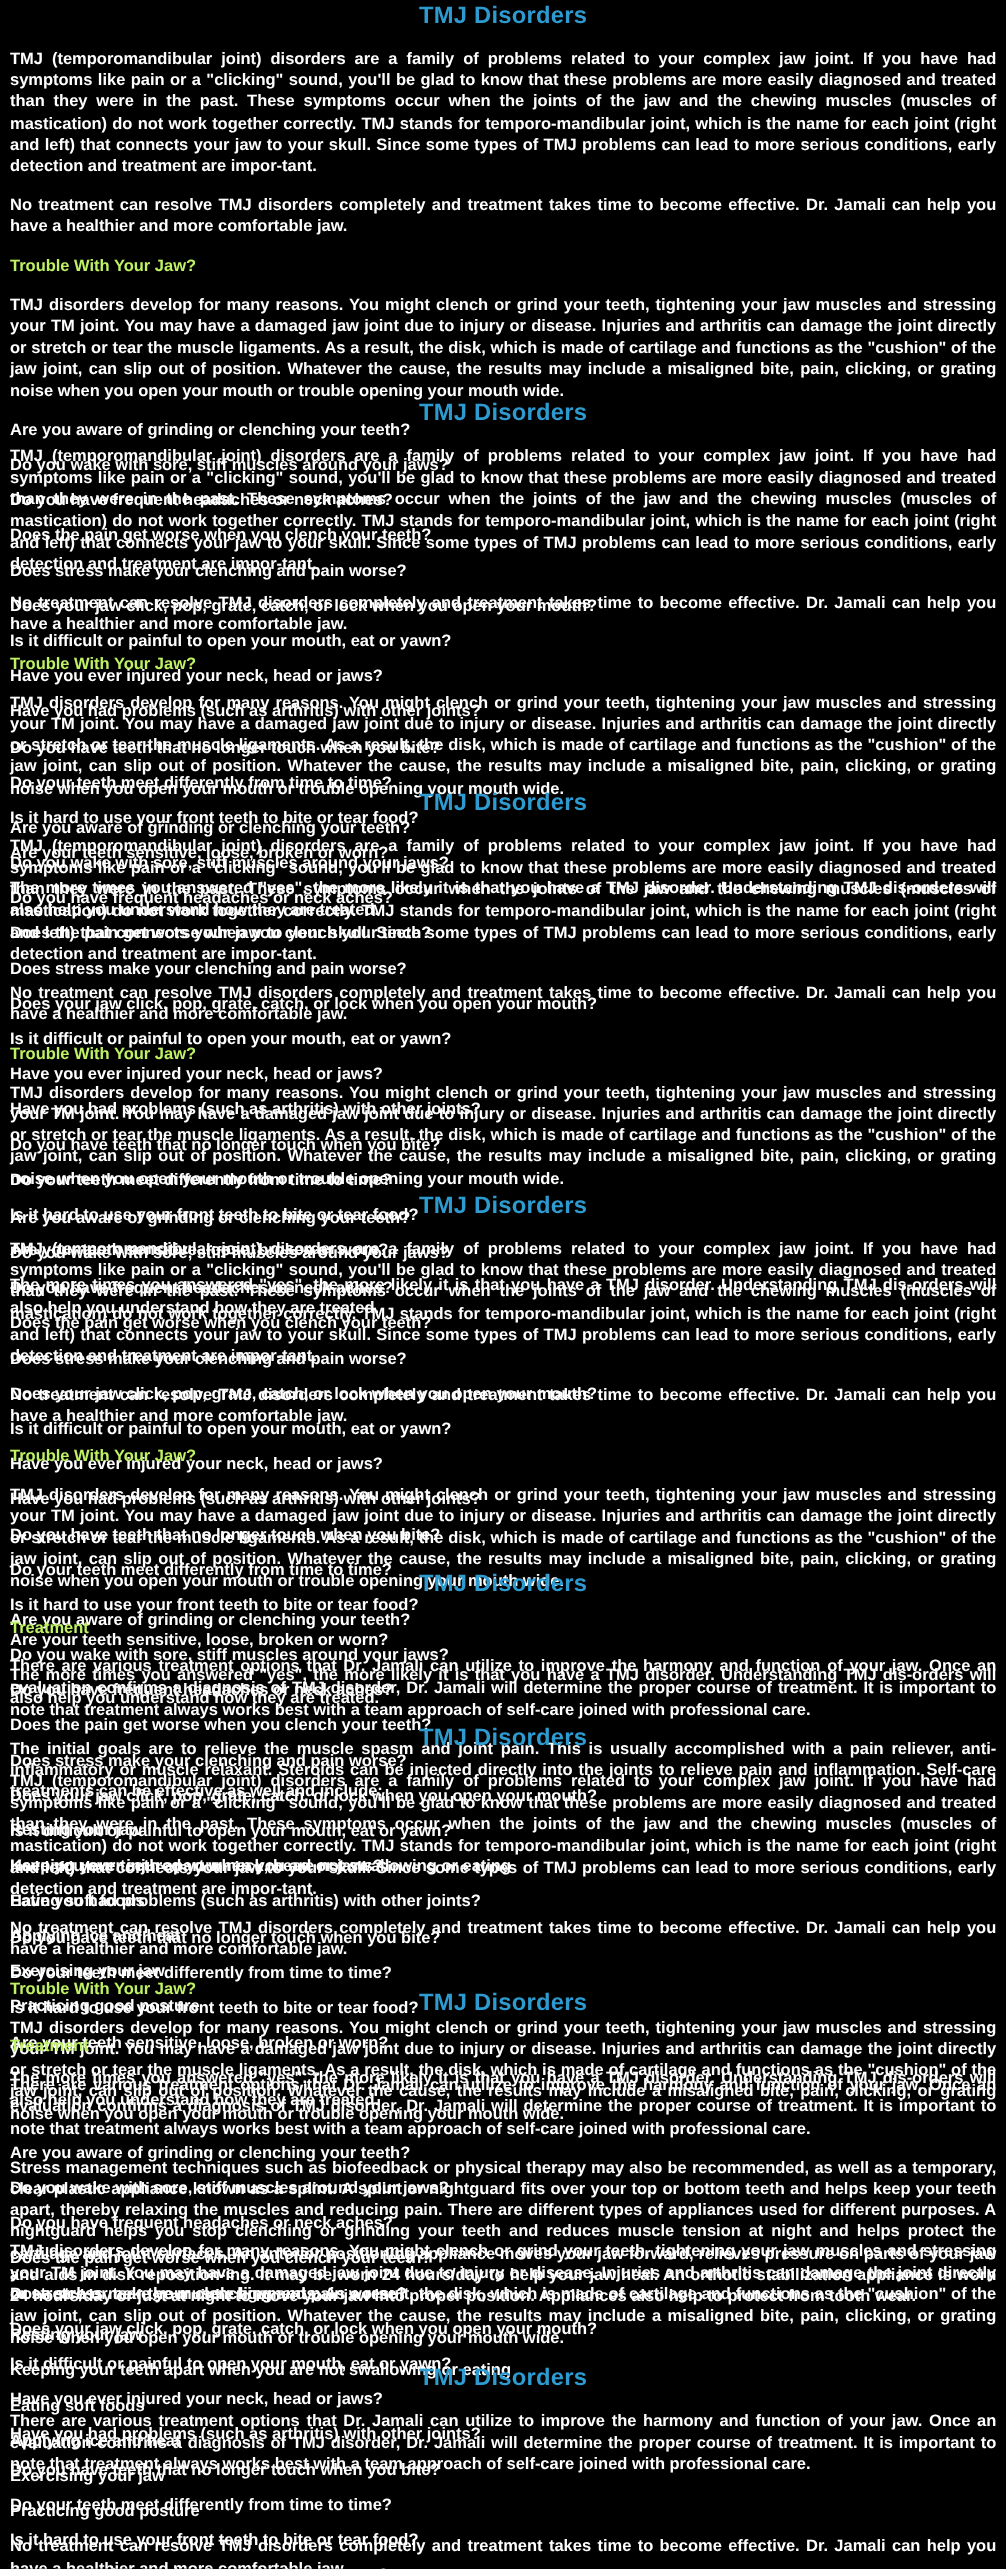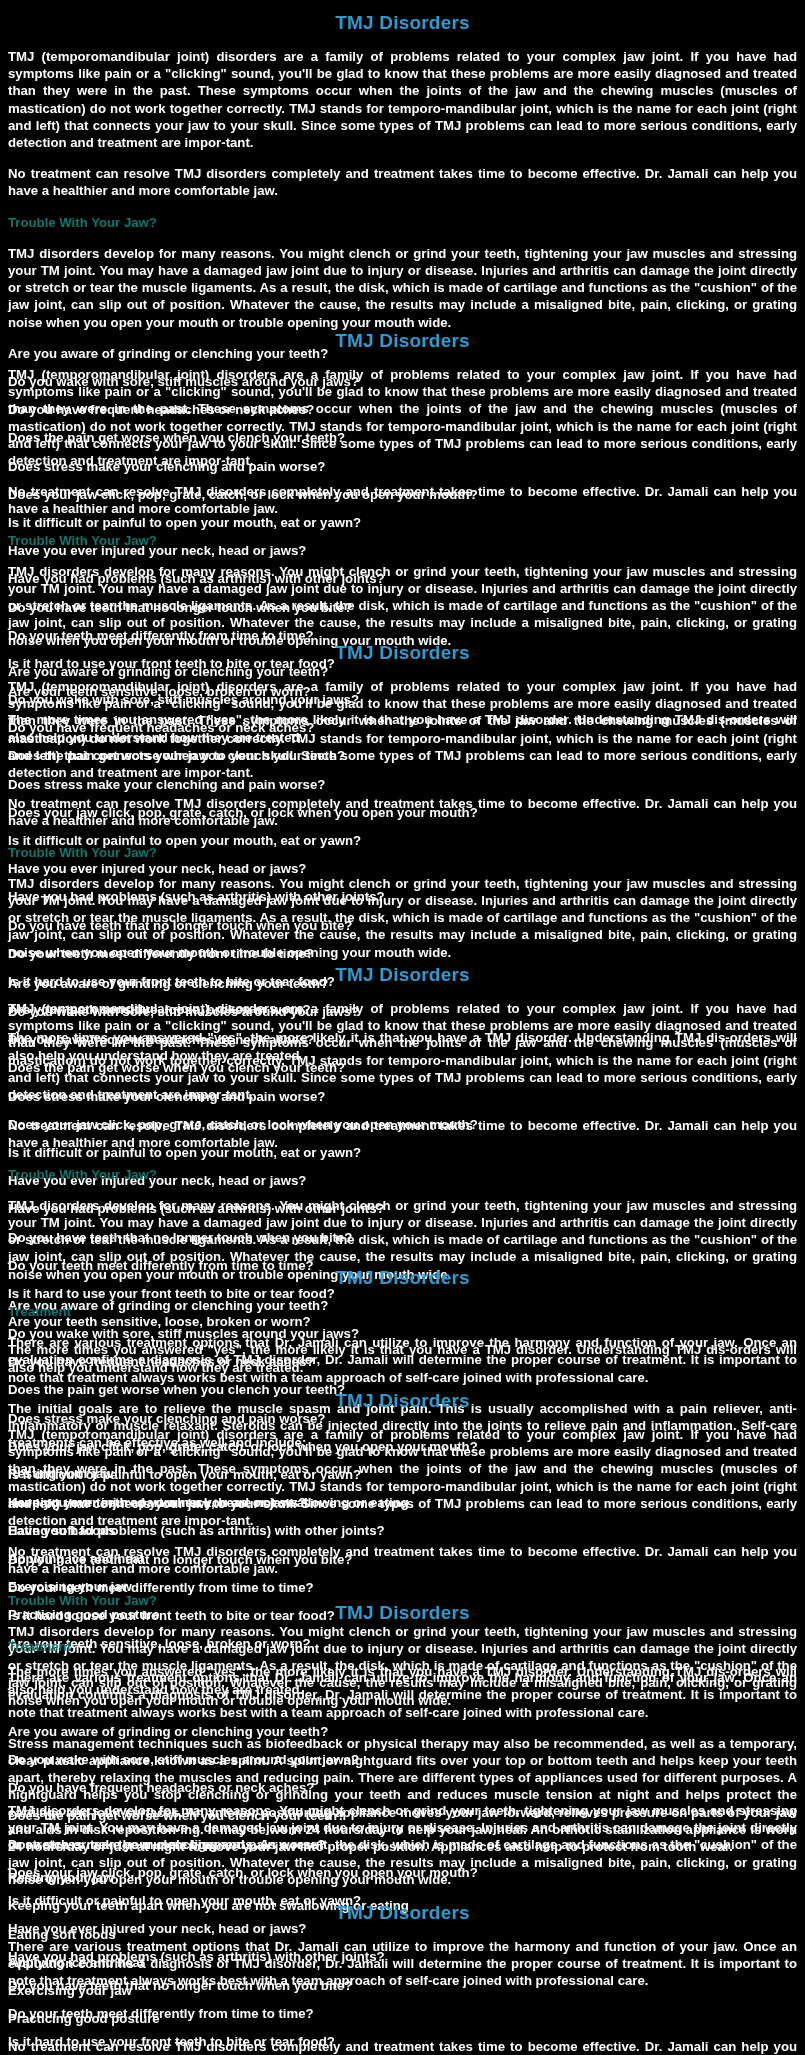--- a/index.html
+++ b/index.html
@@ -19,21 +19,21 @@
     position: relative;
     width: 805px;
     height: 2055px;
     overflow: hidden;
   }
   
   .layer {
     position: absolute;
     left: 0;
     width: 805px;
-    padding: 12px 8px;
+    padding: 2px 8px;
     box-sizing: border-box;
   }
   h1.title {
     color: #2d9bd0;
     font-size: 19px;
     font-weight: bold;
     text-align: center;
     margin: 0 0 14px 0;
     letter-spacing: 0.2px;
   }
@@ -46,21 +46,21 @@
     color: #ffffff;
   }
   p.q {
     margin: 0 0 11px 0;
   }
   .sub {
     font-size: 13.2px;
     line-height: 17.2px;
     font-weight: bold;
     margin: 0 0 14px 0;
-    color: #0f766e;
+    color: #bef264;
   }
 </style>
 </head>
 <body>
 
 <div class="page">
 
   <div class="layer" style="top:0px;">
     <h1 class="title">TMJ Disorders</h1>
     <p>TMJ (temporomandibular joint) disorders are a family of problems related to your complex jaw joint. If you have had symptoms like pain or a "clicking" sound, you'll be glad to know that these problems are more easily diagnosed and treated than they were in the past. These symptoms occur when the joints of the jaw and the chewing muscles (muscles of mastication) do not work together correctly. TMJ stands for temporo-mandibular joint, which is the name for each joint (right and left) that connects your jaw to your skull. Since some types of TMJ problems can lead to more serious conditions, early detection and treatment are impor-tant.</p>

